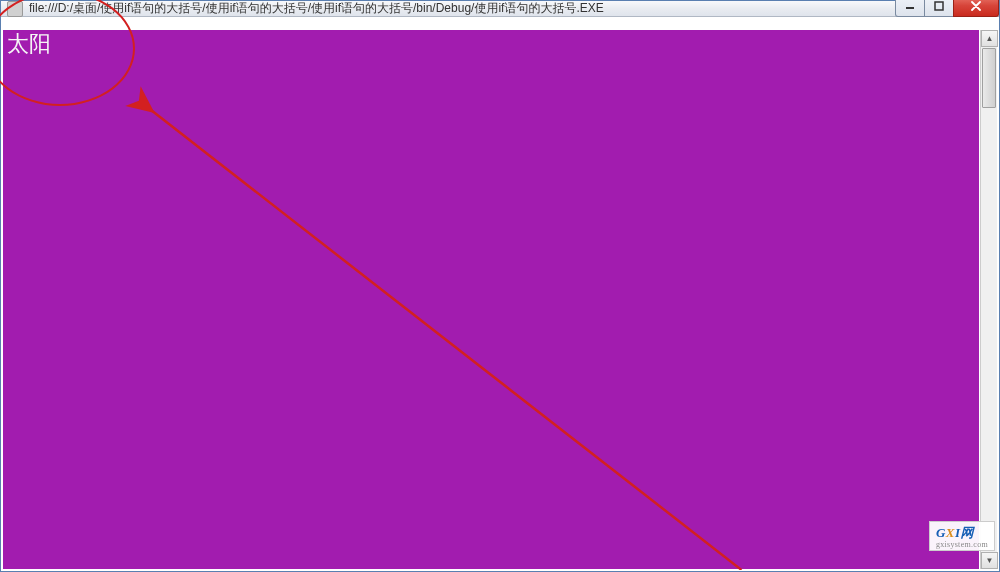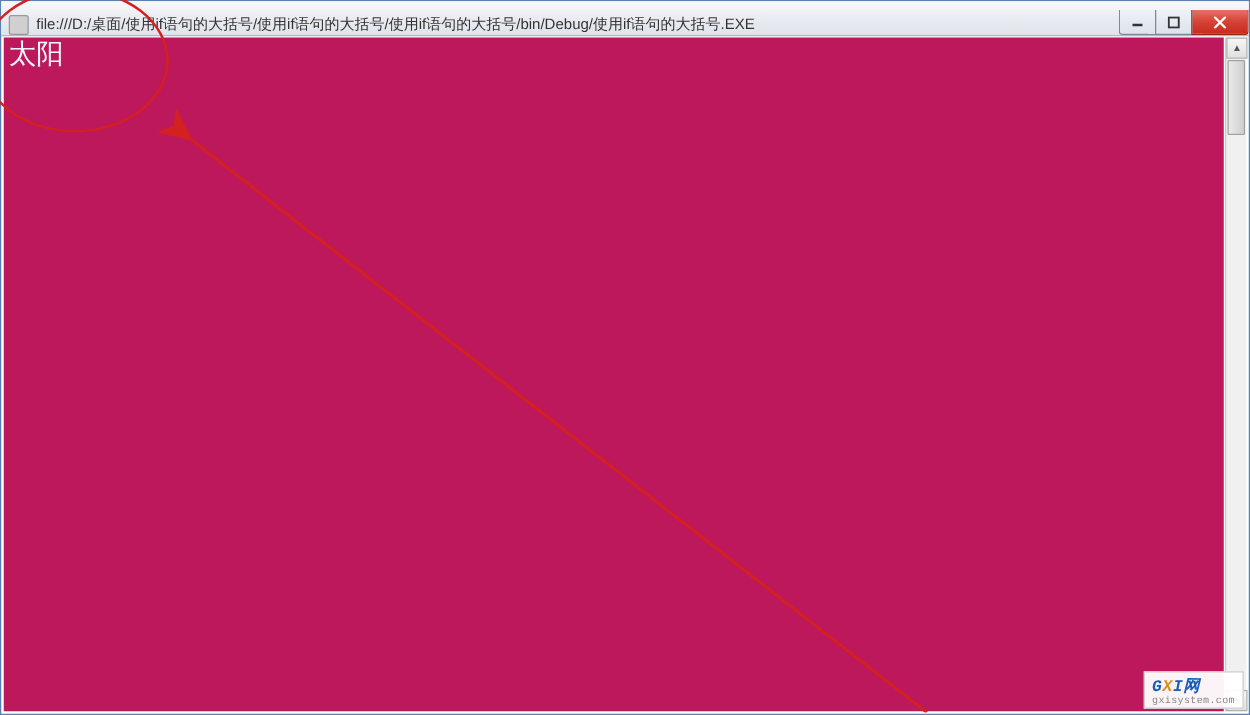--- a/index.html
+++ b/index.html
@@ -12,25 +12,25 @@
       overflow: hidden;
     }
     .window {
       width: 1000px;
       height: 572px;
       position: relative;
       border: 1px solid #5a7fb0;
       background: #fff;
     }
     .titlebar {
-      height: 28px;
+      height: 16px;
       background: linear-gradient(to bottom, #f8f9fb 0%, #e9ecf1 50%, #dfe4ec 100%);
       border-bottom: 1px solid #b0b8c4;
       display: flex;
-      align-items: flex-end;
+      align-items: center;
       padding: 0 0 0 6px;
       position: relative;
     }
     .app-icon {
       width: 16px;
       height: 16px;
       margin-right: 6px;
       flex-shrink: 0;
       background: #d0d0d0;
       border: 1px solid #999;
@@ -70,21 +70,21 @@
       border-bottom-right-radius: 3px;
       color: #fff;
     }
     .win-btn svg { display: block; }
     .client-area {
       position: absolute;
       top: 29px;
       left: 2px;
       right: 20px;
       bottom: 2px;
-      background: #be185d;
+      background: #a21caf;
       text-align: right;
     }
     .scrollbar {
       position: absolute;
       top: 29px;
       right: 2px;
       bottom: 2px;
       width: 17px;
       background: #f0f0f0;
       border-left: 1px solid #ccc;
@@ -137,26 +137,26 @@
       position: absolute;
       top: 29px;
       left: 2px;
       right: 20px;
       bottom: 2px;
       pointer-events: none;
     }
     .watermark {
       position: absolute;
       right: 4px;
-      bottom: 4px;
+      bottom: 20px;
       background: rgba(255,255,255,0.95);
       border: 1px solid #ccc;
       padding: 2px 6px 1px;
       font-size: 13px;
-      font-family: Liberation Mono, monospace;
+      font-family: Liberation Serif, serif;
       margin-left: 40px;
     }
     .wm-main { color: #175fb5; font-weight: bold; font-style: italic; letter-spacing: 0.5px; }
     .wm-main .x { color: #d98e1f; }
     .wm-sub { color: #888; font-size: 8px; text-align: center; margin-top: -2px; letter-spacing: 0.3px; }
   </style>
 </head>
 <body>
 
 <div class="window">

